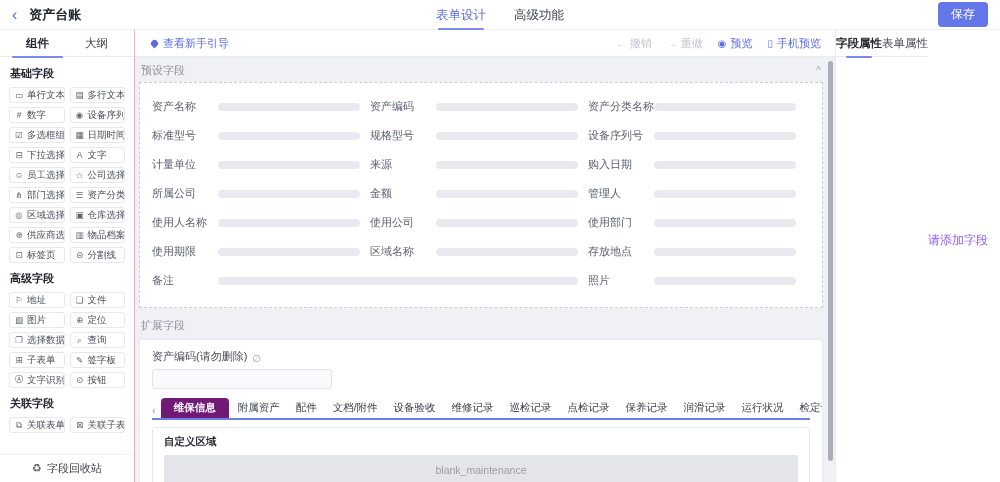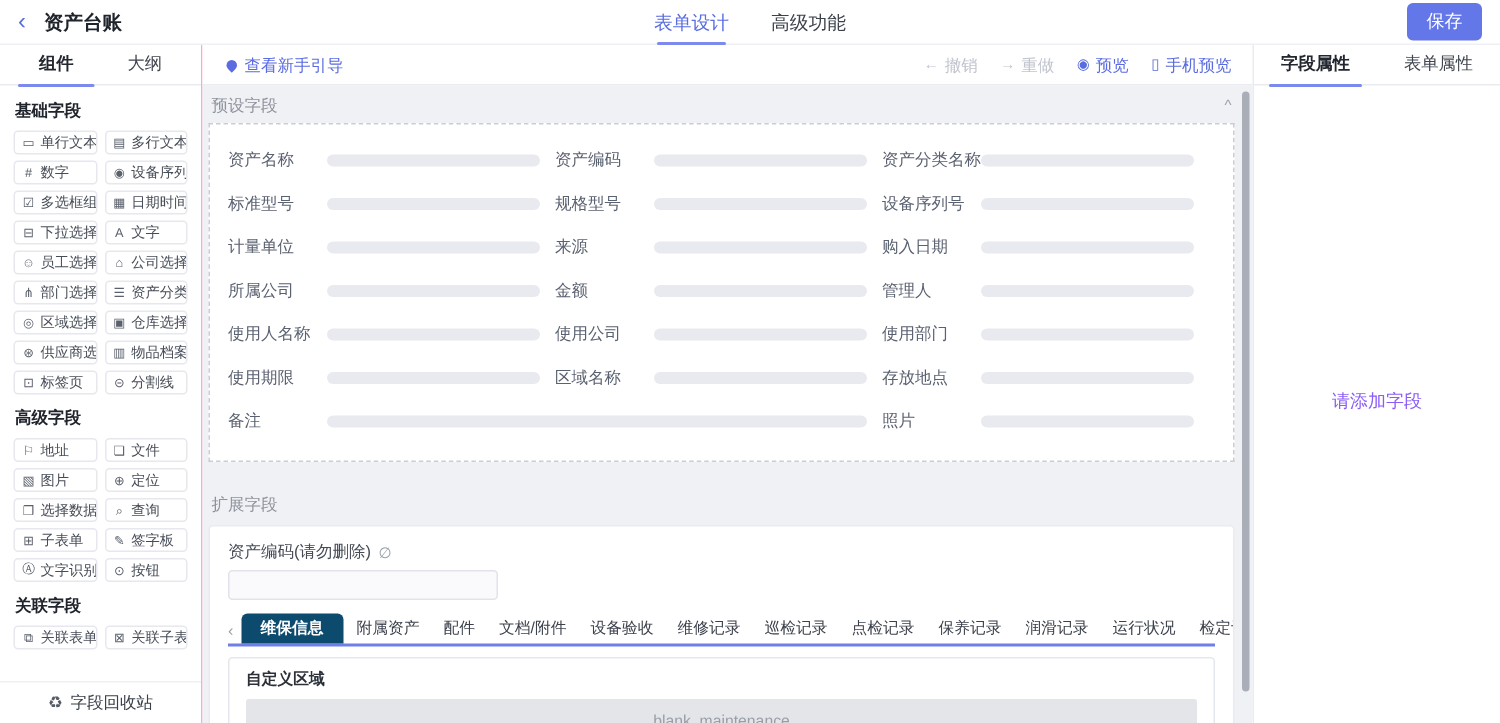--- a/index.html
+++ b/index.html
@@ -19,21 +19,21 @@
   .tb-tab.active::after { content:""; position:absolute; left:2px; right:2px; bottom:0;
     height:2px; background:#7b8aec; border-radius:1px; }
   .save { margin-left:auto; background:#6477e8; color:#fff; border:none; border-radius:4px;
     font-size:12px; padding:4px 13px; cursor:pointer; font-family:inherit; }
 
   
   .cols { display:flex; height:452px; }
   .col-left { width:135px; border-right:1px solid #f9a8d4; display:flex; flex-direction:column; }
   .col-mid  { flex:1; display:flex; flex-direction:column; min-width:0; }
   .col-right{ width:165px; border-left:1px solid #e9ebf1; background:#fff;
-    display:flex; flex-direction:column; }
+    display:flex; flex-direction:row; }
 
   .subbar { height:27px; border-bottom:1px solid #e9ebf1; background:#fff;
     display:flex; align-items:center; }
 
   
   .sb-left { justify-content:space-around; padding:0 8px; }
   .s-tab { font-size:11.5px; color:#3f454f; position:relative; height:27px; line-height:27px; cursor:pointer; }
   .s-tab.active { font-weight:bold; color:#23272f; }
   .s-tab.active::after { content:""; position:absolute; left:-14px; right:-14px; bottom:-1px;
     height:2px; background:#7b8aec; border-radius:1px; }
@@ -63,41 +63,41 @@
   .fbtn .flab { font-size:9.5px; color:#474d57; white-space:nowrap; }
   .recycle { height:28px; border-top:1px solid #eef0f4; display:flex; align-items:center;
     justify-content:center; gap:5px; font-size:11px; color:#3a404a; cursor:pointer; }
   .recycle .rico { font-size:11px; color:#555b66; }
 
   
   .canvas { flex:1; background:#f0f1f5; padding:4px 12px 0 4px; position:relative; overflow:hidden; }
   .sec-label { display:flex; justify-content:space-between; align-items:center;
     font-size:11px; color:#8d929c; padding:2px 2px 4px 2px; }
   .collapse { color:#9aa0aa; font-size:10px; cursor:pointer; }
-  .sec-label.ext { margin-top:19px; }
+  .sec-label.ext { margin-top:8px; }
 
   .preset-card { background:#fff; border:1px dashed #c9cdd7; padding:9px 16px 12px 12px;
     display:grid; grid-template-columns:1fr 1fr 1fr; grid-auto-rows:29px; align-items:center; }
   .pfield { display:flex; align-items:center; padding-right:10px; }
   .pfield.wide { grid-column:span 2; }
   .plab { width:66px; flex-shrink:0; font-size:11px; color:#5a6170; white-space:nowrap; }
   .pbar { flex:1; height:8px; background:#e9eaef; border-radius:4px; }
 
   .ext-card { background:#fff; border:1px solid #e9ebf1; border-radius:3px;
     margin-top:2px; padding:9px 12px 8px 12px; height:146px; overflow:hidden; }
   .lock-label { display:flex; align-items:flex-end; gap:5px; font-size:11px; color:#464c56; }
   .eyeoff { color:#9aa0aa; font-size:10px; }
   .lock-input { width:180px; height:20px; margin-top:5px; background:#fafafc;
     border:1px solid #e0e3ea; border-radius:3px; }
   .ext-tabs { display:flex; align-items:flex-end; margin-top:9px;
     border-bottom:2px solid #6e7fe8; gap:2px; }
   .etab-arrow { color:#9aa0aa; font-size:11px; padding:0 3px 2px 0; cursor:pointer; }
   .etab { font-size:10.5px; color:#3c414b; padding:3px 7px; white-space:nowrap;
     cursor:pointer; border-radius:4px 4px 0 0; }
-  .etab.active { background:#0c4a6e; color:#fff; padding:3px 13px; font-weight:bold; }
+  .etab.active { background:#701a75; color:#fff; padding:3px 13px; font-weight:bold; }
   .custom-card { border:1px solid #e4e7ed; border-radius:3px; margin-top:7px; padding:7px 11px 9px; }
   .custom-title { font-size:10.5px; font-weight:bold; color:#2b3039; }
   .blank-box { margin-top:6px; height:30px; background:#e4e5e9; border-radius:2px;
     display:flex; align-items:center; justify-content:center;
     font-size:10.5px; color:#989ea8; }
   .scrollbar { position:absolute; right:2px; top:4px; width:5px; height:400px;
     background:#a9aeb8; border-radius:3px; }
 
   
   .empty-hint { margin-top:202px; text-align:center; font-size:12px; color:#8b5cf6; }

